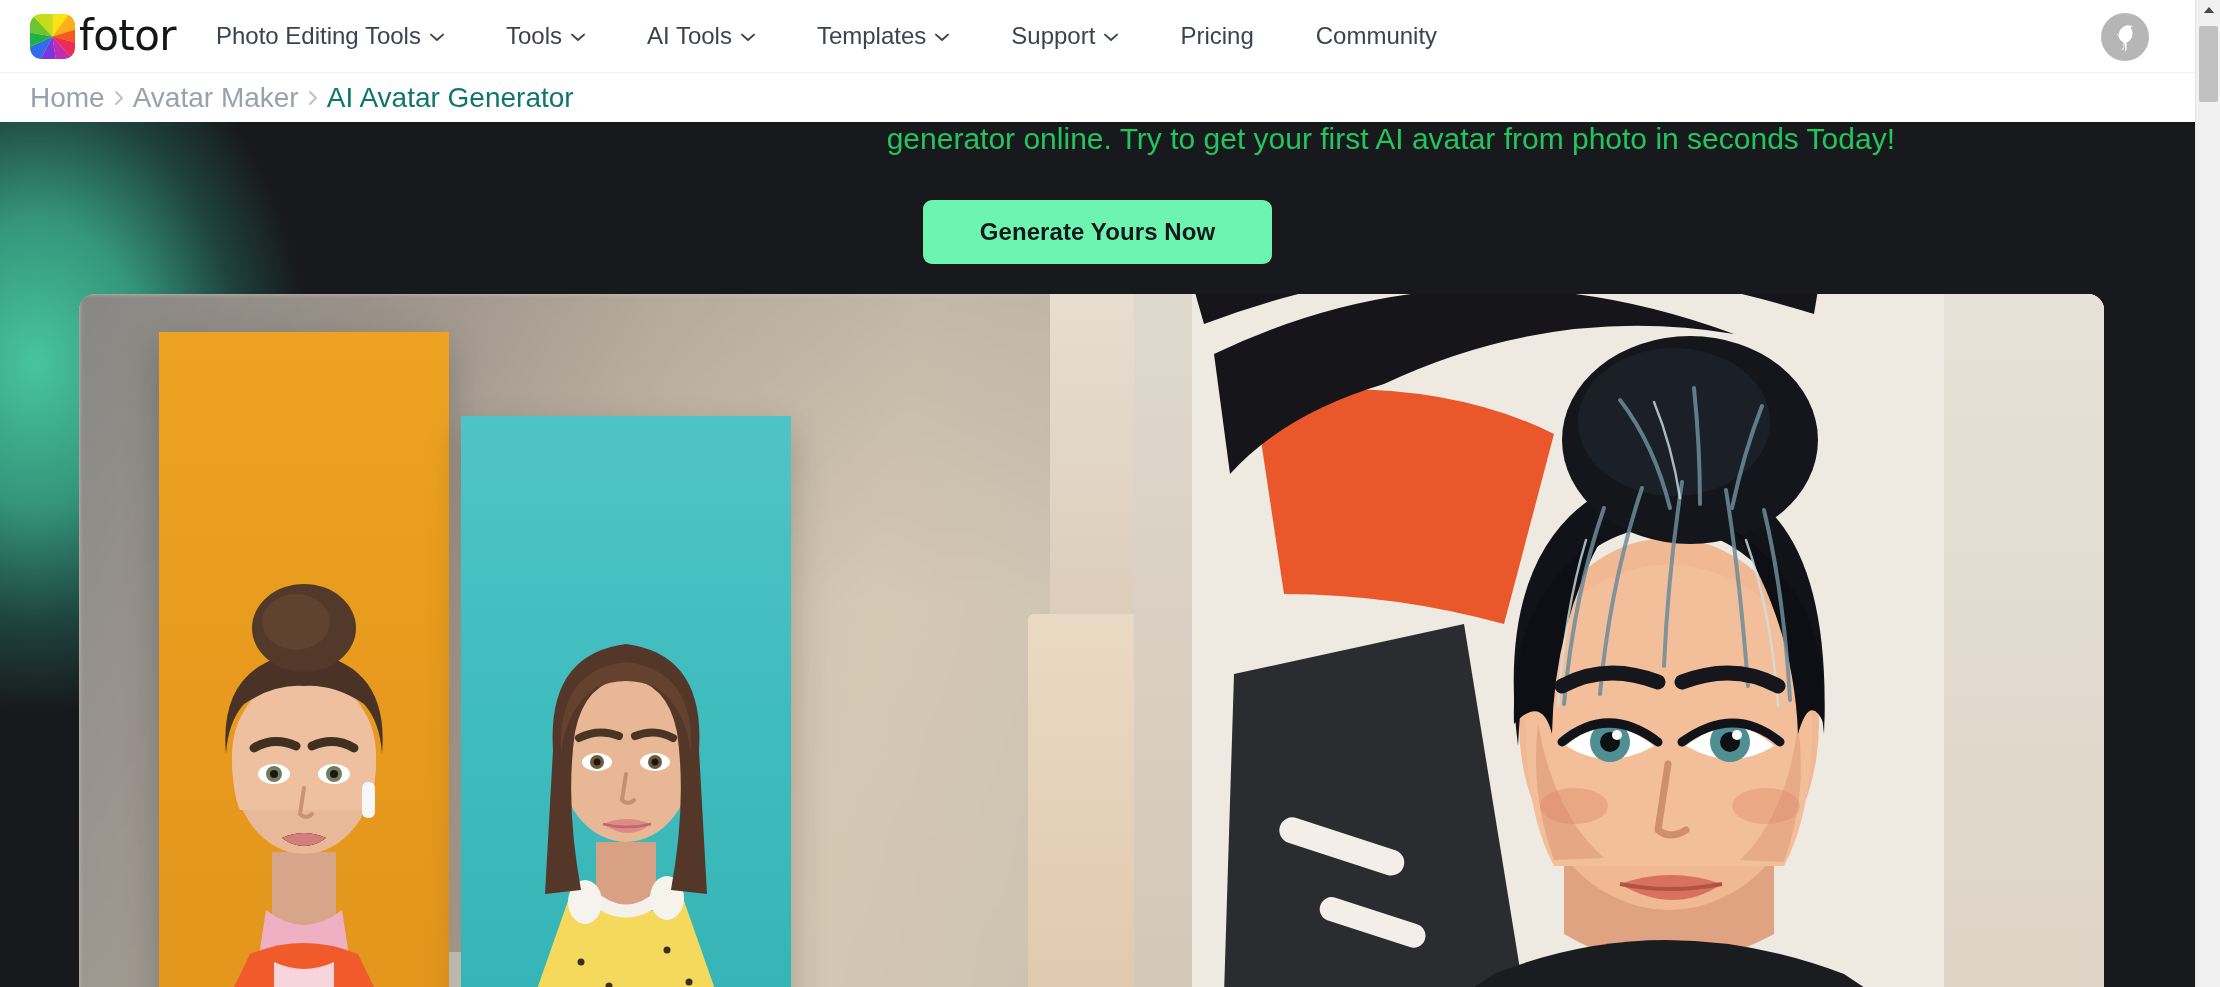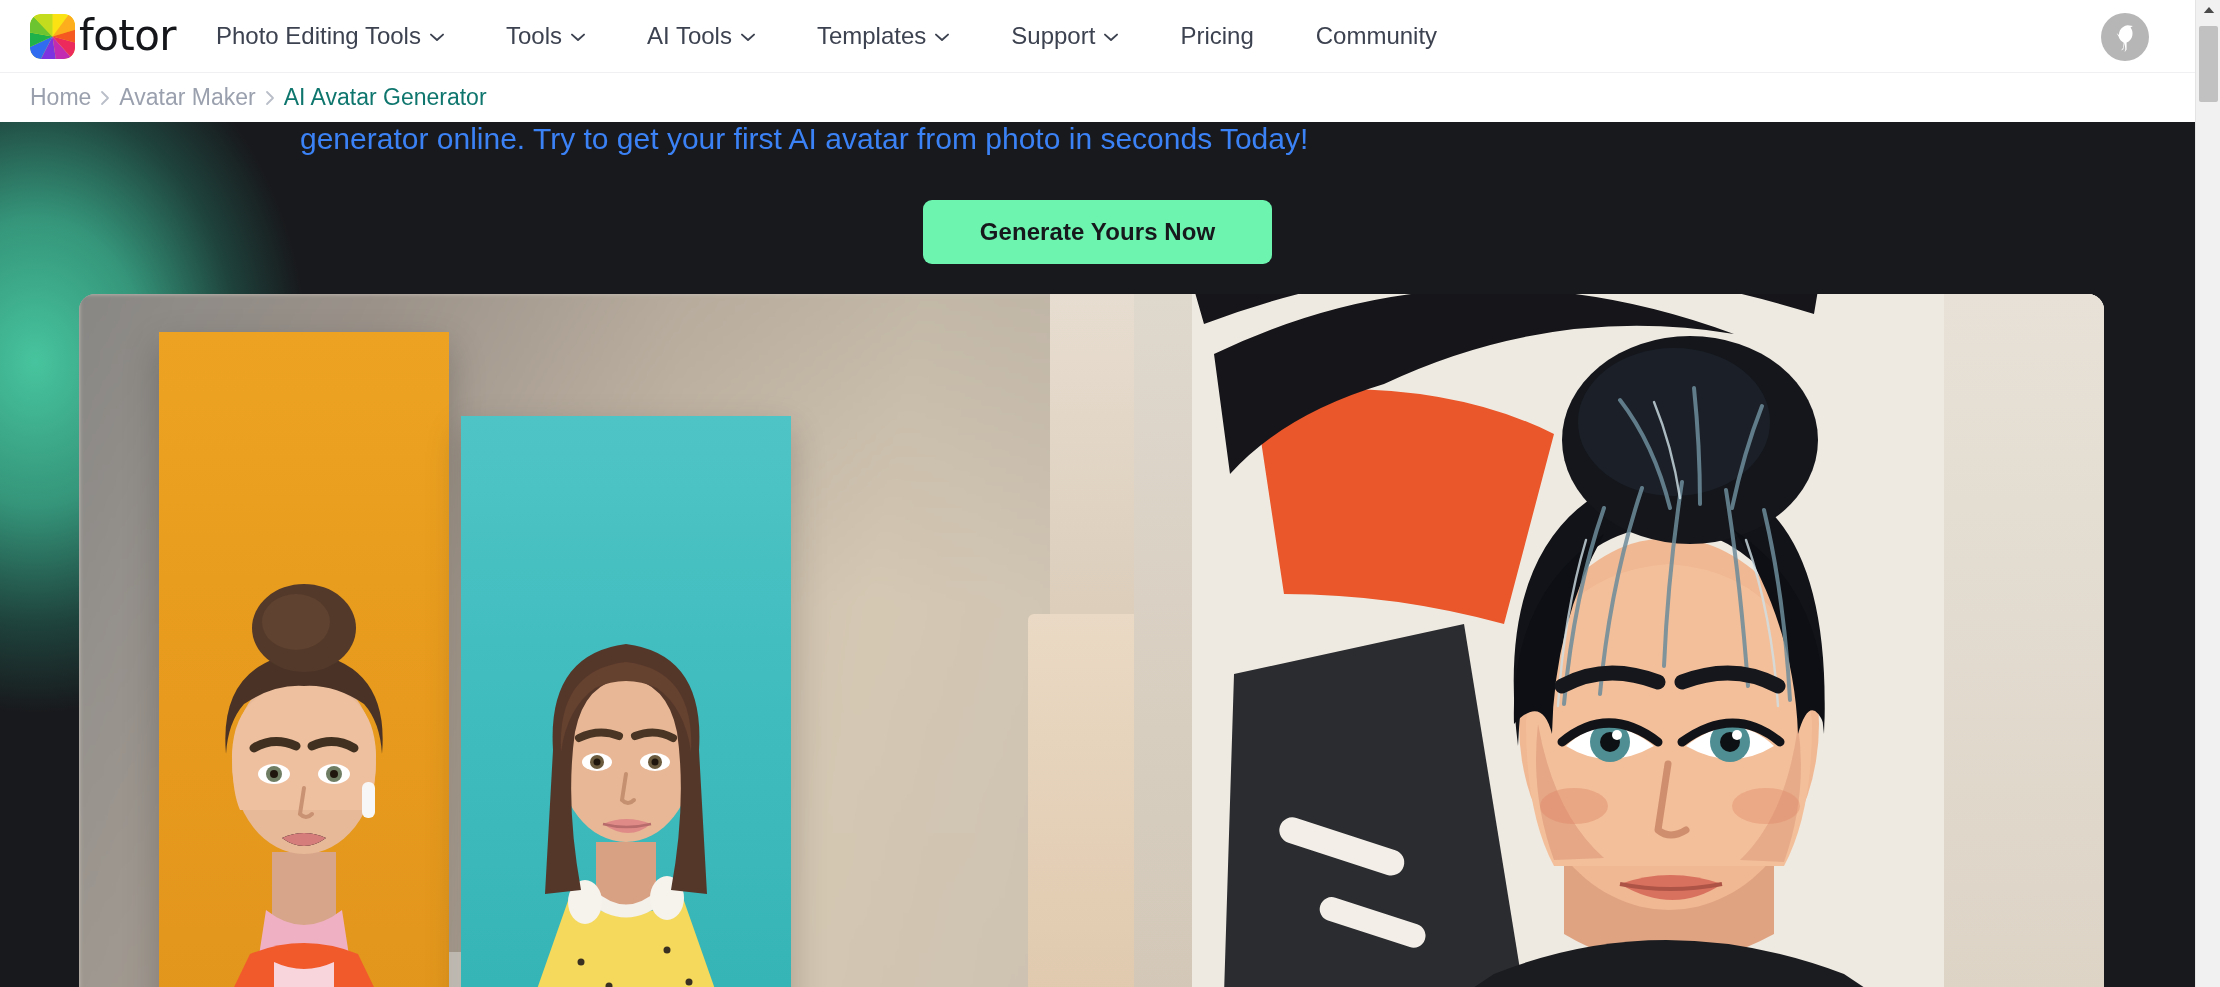--- a/index.html
+++ b/index.html
@@ -79,21 +79,21 @@
   .crumb-bar {
     position:absolute; top:72px; left:0;
     width:2195px; height:50px;
     background:#ffffff;
     border-top:1px solid #f0f0f2;
     display:flex; align-items:center;
     z-index:30;
   }
   .crumb-inner { display:flex; align-items:center; margin-left:30px; gap:0; }
   .crumb {
-    font-size:23px;
+    font-size:28px;
     color:#9aa0ad;
     white-space:nowrap;
     cursor:pointer;
     line-height:1;
   }
   .crumb.current { color:#0f766e; font-weight:400; cursor:default; }
   .crumb-sep {
     width:28px;
     display:flex; align-items:center; justify-content:center;
     color:#b9bec8;
@@ -115,23 +115,23 @@
     background:radial-gradient(ellipse 46% 50% at 52% 40%,
         rgba(72,200,160,0.98) 0%,
         rgba(60,180,145,0.80) 32%,
         rgba(40,130,110,0.40) 58%,
         rgba(24,25,28,0) 78%);
     pointer-events:none;
   }
   .hero-sub {
     position:absolute;
     left:0; right:0; top:-6px;
-    text-align:left;
+    text-align:right;
     font-size:30px;
-    color:#3b82f6;
+    color:#22c55e;
     line-height:1.5;
     padding:0 300px;
     font-weight:400;
   }
 
   .cta-wrap { position:absolute; left:0; right:0; top:78px; display:flex; justify-content:center; }
   .cta {
     background:#6df5b0;
     color:#16181c;
     border:none;

